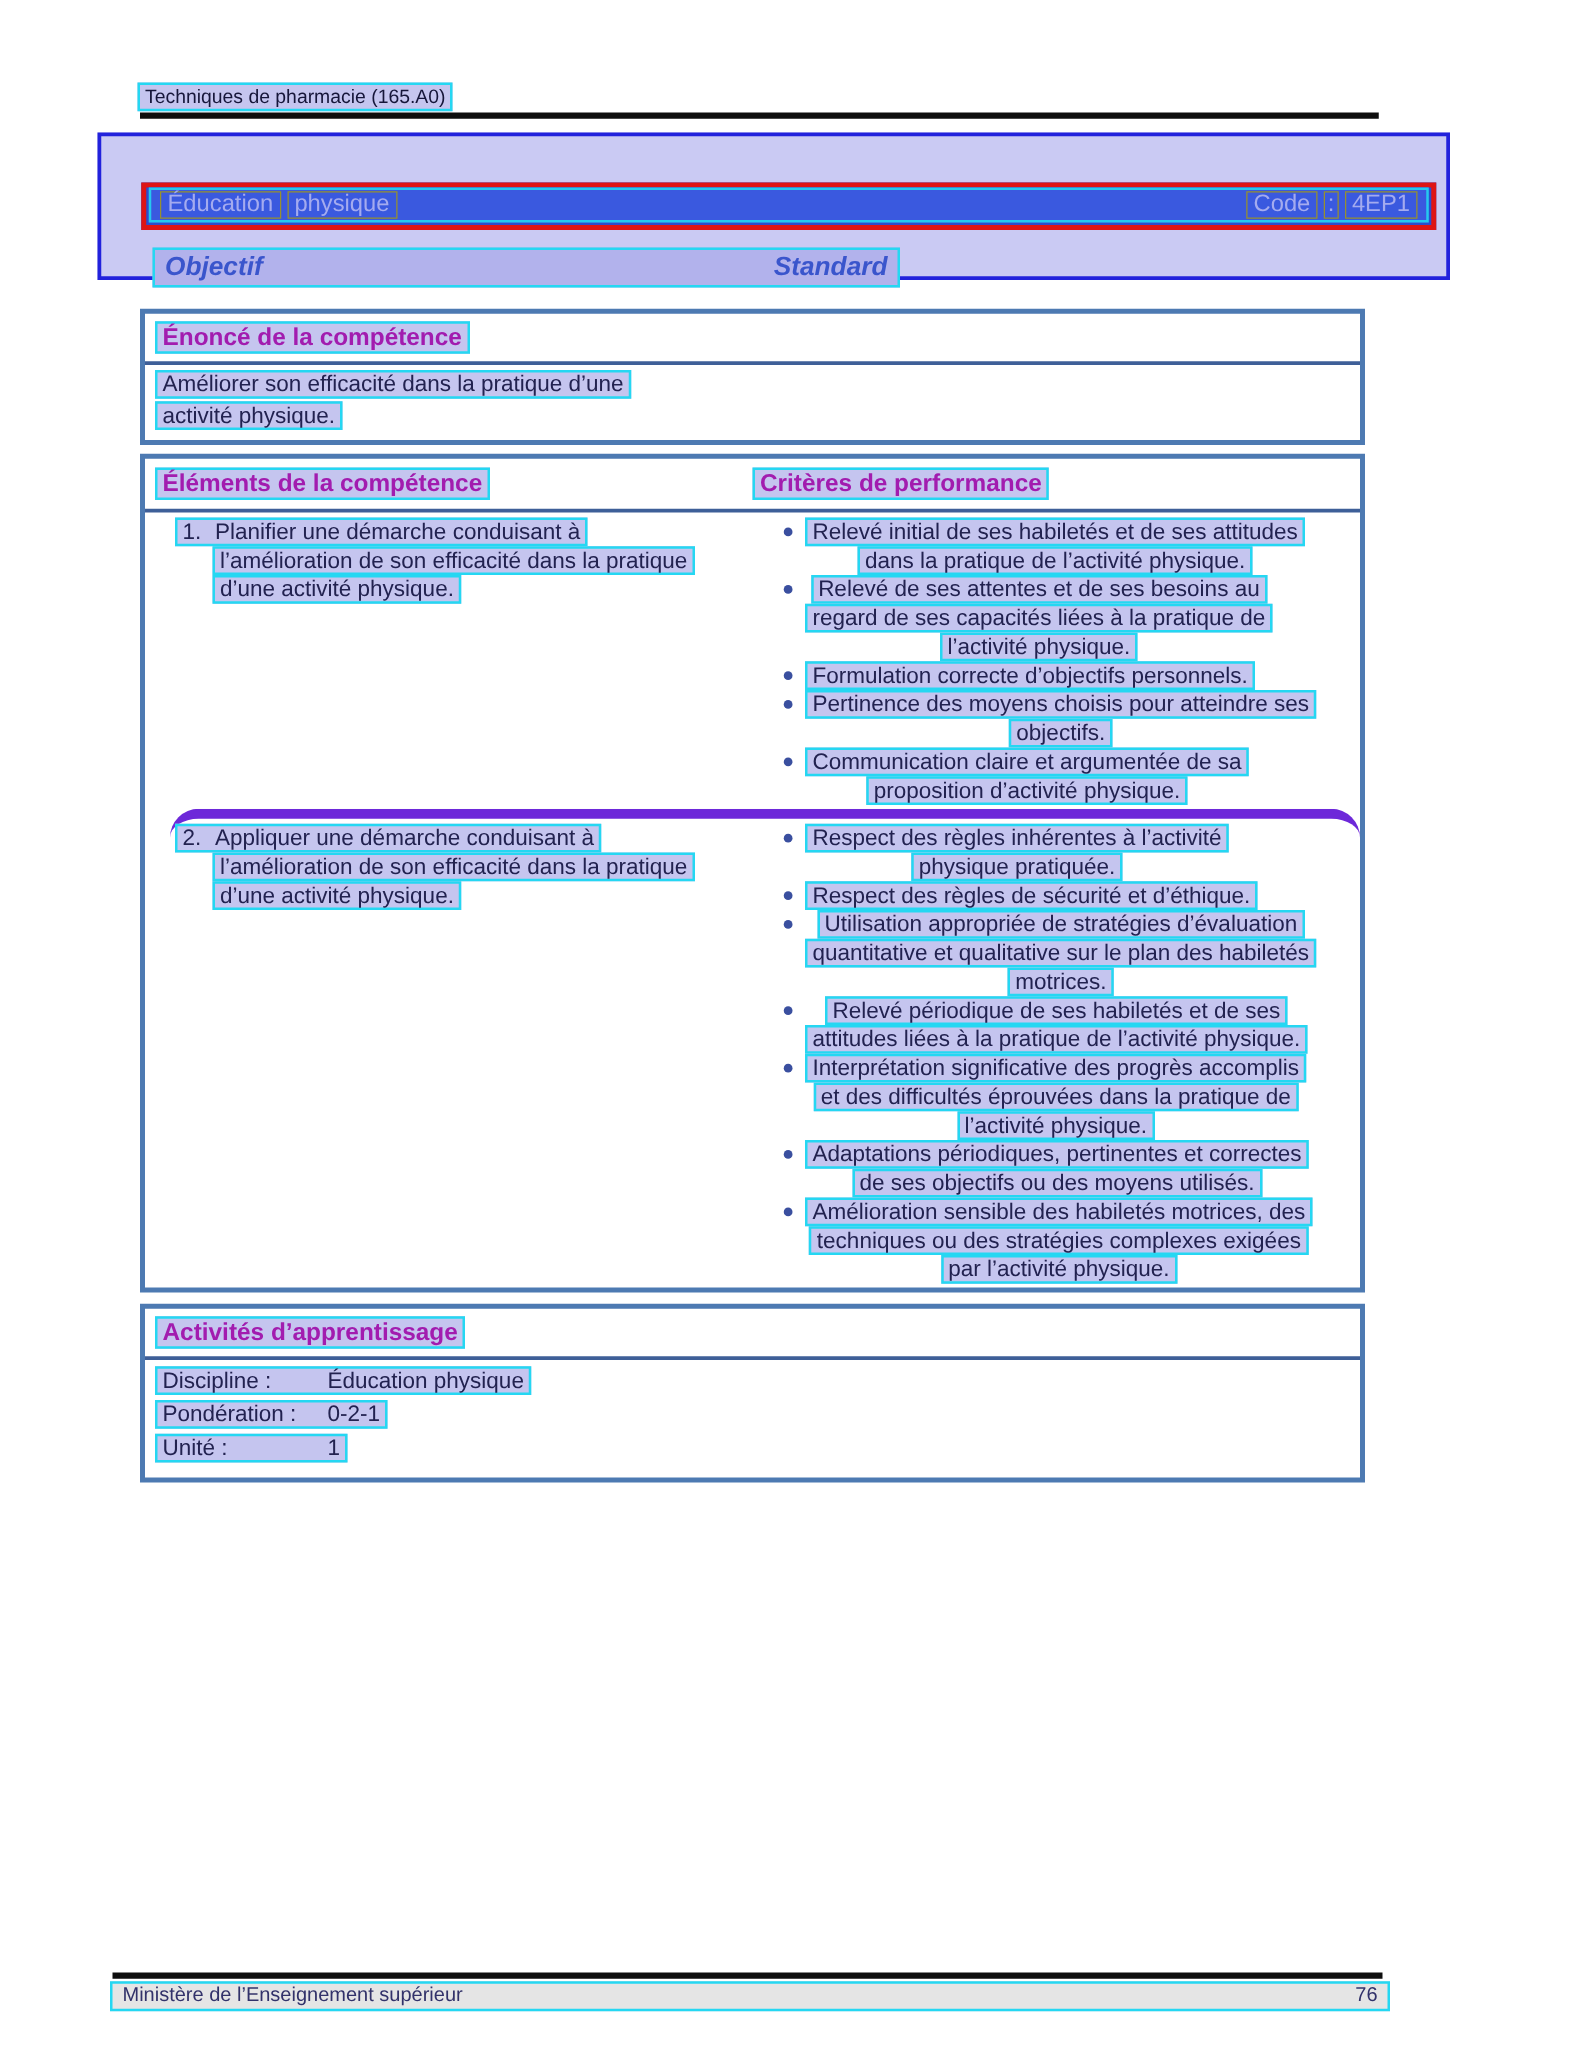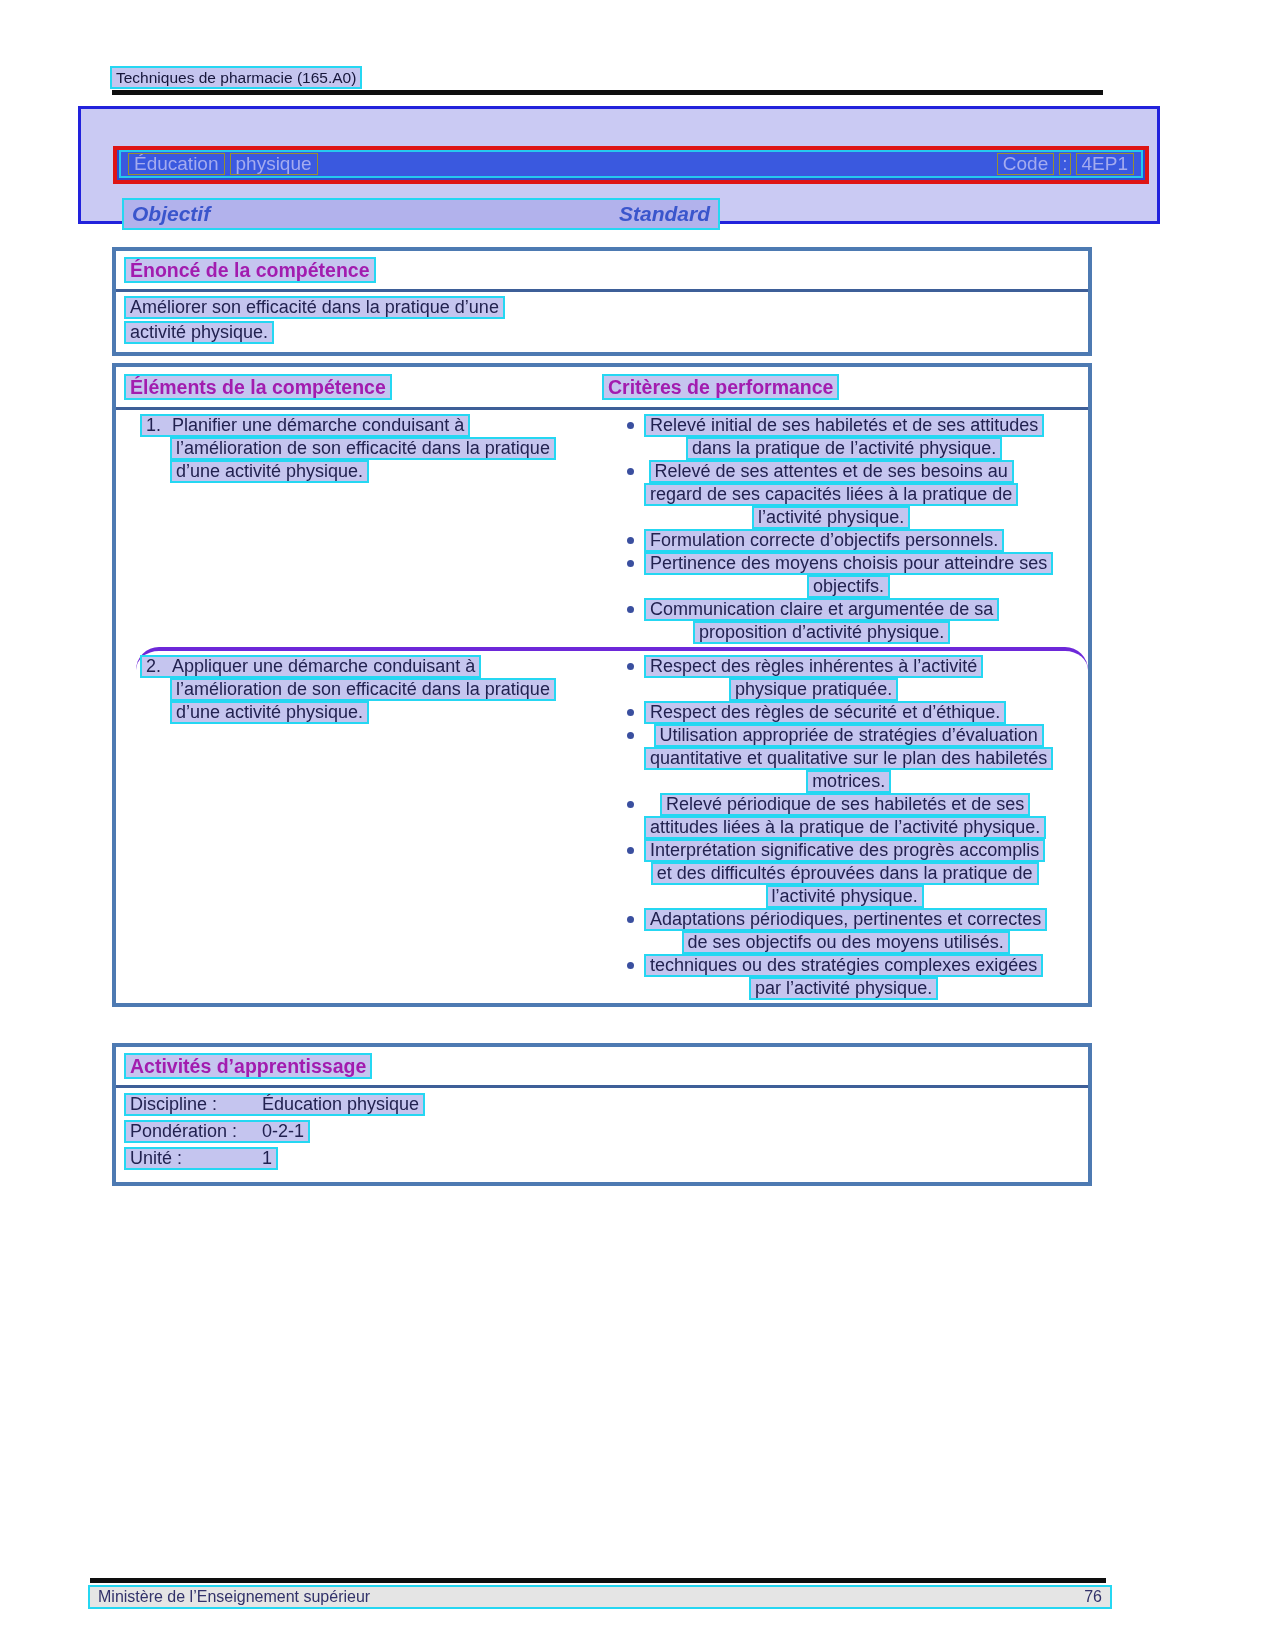--- a/index.html
+++ b/index.html
@@ -43,21 +43,21 @@
   .cbox .box-head{padding:6px 8px 6px 8px;border-bottom:3px solid #3e5f98;}
   .box-title{font-weight:bold;font-size:19.5px;color:#a21caf;line-height:21px;}
   .box1{left:112px;top:247px;width:972px;}
   .box1-body{padding:4px 8px 6px 8px;}
   .eline{height:25px;}
   
   .box2{left:112px;top:363px;width:972px;}
   .thead{display:flex;padding:7px 8px;border-bottom:3px solid #3e5f98;}
   .thead .lh-cell{width:478px;}
   .trow{display:flex;padding:3px 0 3px 0;margin-left:20px;}
-  .trow + .trow{border-top:4px solid #6d28d9;border-radius:23px;}
+  .trow + .trow{border-top:8px solid #6d28d9;border-radius:23px;}
   .elem-cell{width:478px;padding:1px 0 0 4px;box-sizing:border-box;}
   .crit-cell{flex:1;padding:1px 6px 0 4px;text-align:center;}
   .bline{height:23px;}
   .num{display:inline-block;width:26px;}
   .ind{margin-left:30px;}
   .bullet{display:flex;}
   .dot{
     width:7px;height:7px;border-radius:50%;background:#3a4f9f;
     margin:8px 10px 0 9px;flex:none;
   }
@@ -216,20 +216,21 @@
         <div class="bullet">
           <span class="dot"></span>
           <div>
             <div class="bline"><span class="hl">Adaptations périodiques, pertinentes et correctes</span></div>
             <div class="bline"><span class="hl">de ses objectifs ou des moyens utilisés.</span></div>
           </div>
         </div>
         <div class="bullet">
           <span class="dot"></span>
           <div>
+            <div class="bline"><span class="hl">Amélioration sensible des habiletés motrices, des</span></div>
             <div class="bline"><span class="hl">techniques ou des stratégies complexes exigées</span></div>
             <div class="bline"><span class="hl">par l’activité physique.</span></div>
           </div>
         </div>
       </div>
   </div>
 </div>
 
 <div class="abs cbox box3">
   <div class="box-head">

